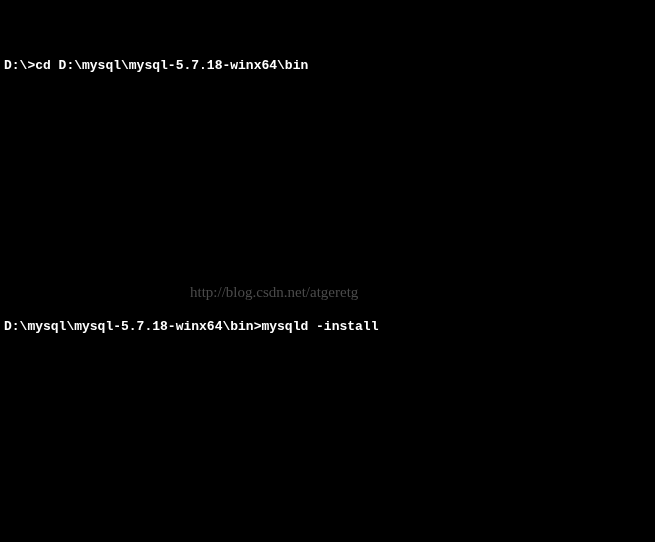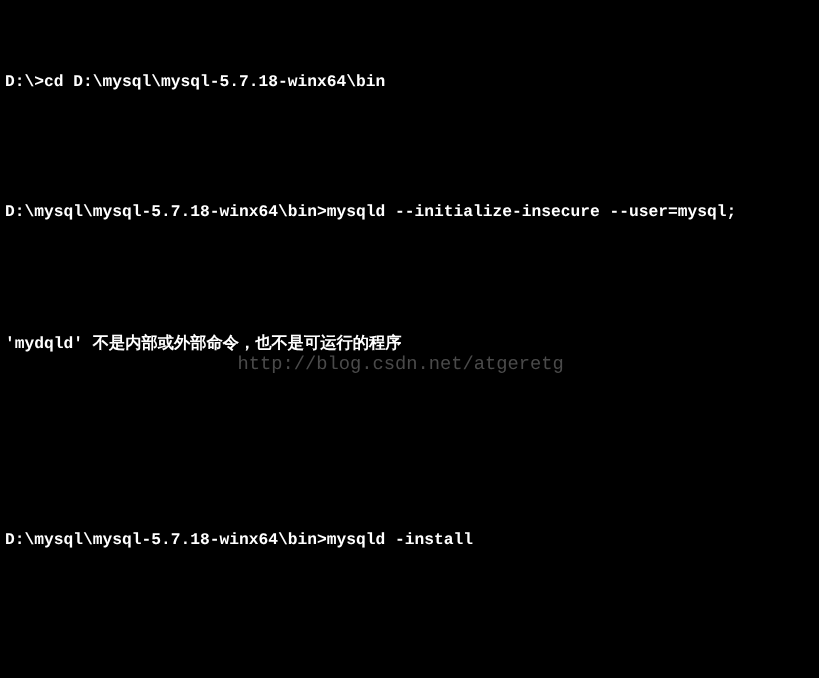--- a/index.html
+++ b/index.html
@@ -26,34 +26,32 @@
       min-height: 17px;
     }
     .watermark {
       position: absolute;
       left: 190px;
       top: 282px;
       color: #888888;
       font-weight: normal;
       font-size: 15px;
       opacity: 0.55;
-      font-family: Liberation Mono, monospace;
+      font-family: Liberation Serif, serif;
       pointer-events: none;
     }
   </style>
 </head>
 <body>
 
 <div class="terminal">
   <div class="watermark">http://blog.csdn.net/atgeretg</div>
   <span class="line">D:\&gt;cd D:\mysql\mysql-5.7.18-winx64\bin</span>
   <span class="line"></span>
-  <span class="line">D:\mysql\mysql-5.7.18-winx64\bin&gt;mysqld --initialize-insecure --user=mysql;</span>
   <span class="line"></span>
-  <span class="line">'mydqld' 不是内部或外部命令，也不是可运行的程序</span>
   <span class="line"></span>
   <span class="line"></span>
   <span class="line">D:\mysql\mysql-5.7.18-winx64\bin&gt;mysqld -install</span>
   
   
   
   
   
   
   

